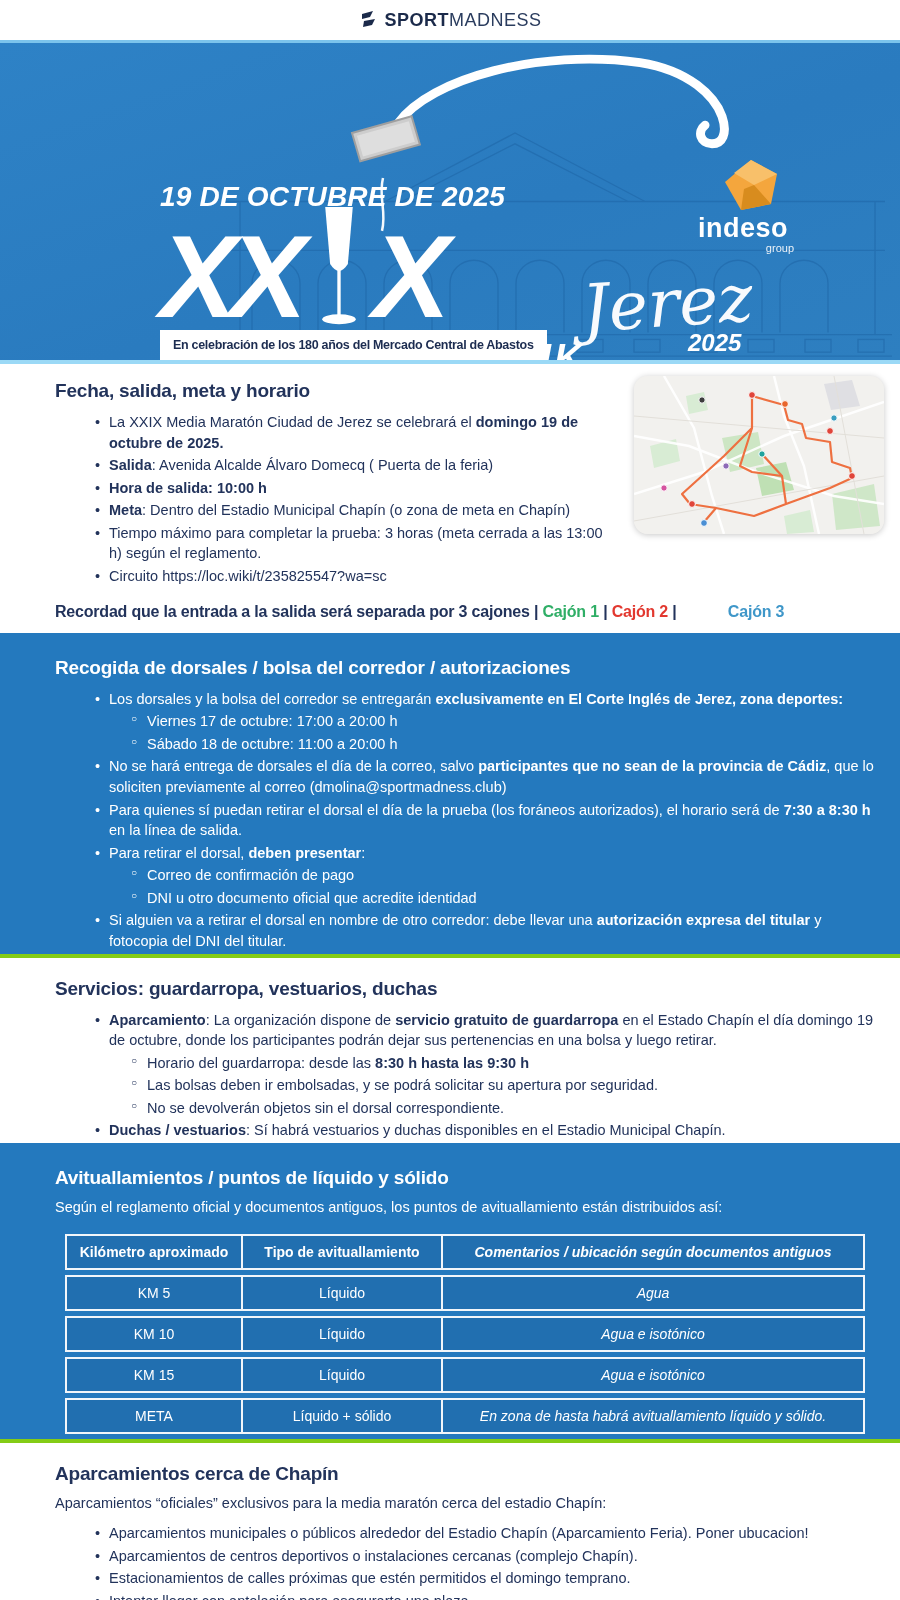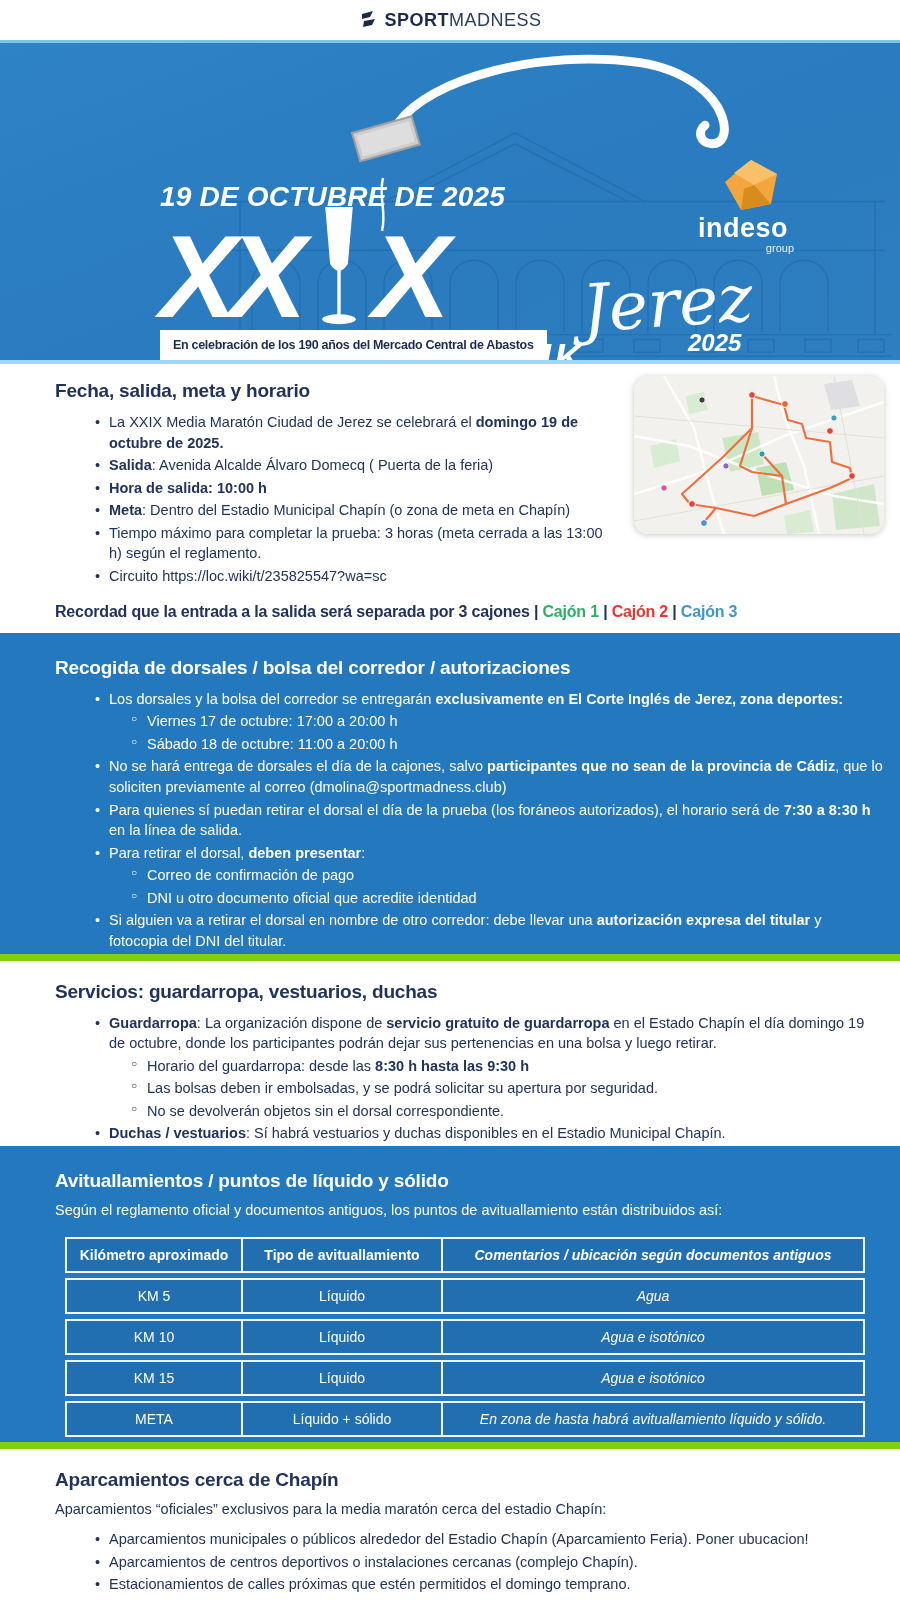--- a/index.html
+++ b/index.html
@@ -5,21 +5,21 @@
   * { box-sizing: border-box; margin: 0; padding: 0; }
   html { background:#fff; }
   body {
     width: 900px; min-height: 1600px; margin: 0 auto;
     font-family: "Liberation Sans", "DejaVu Sans", sans-serif;
     color: #22335b; background: #fff;
   }
   .b { font-weight: bold; }
   .c-green { color: #2fae66; }
   .c-red   { color: #e2382f; }
-  .c-blue  { color: #3f97c9; }
+  .c-blue  { color: #3f97c9; margin-left: 47px; }
 
   
   .site-header { height: 40px; display:flex; align-items:center; justify-content:center; background:#fff; }
   .logo { display:flex; align-items:center; gap:6px; cursor:pointer; }
   .logo svg { display:block; }
   .logo-text { font-size: 18px; letter-spacing: .5px; color:#1b2a4a; }
   .logo-bold { font-weight: bold; }
   .logo-light { font-weight: normal; color:#2a3c5e; }
 
   
@@ -58,21 +58,21 @@
     position:absolute; left:160px; top:287px;
     background:#fff; color:#1c2c50; padding:8px 13px;
     font-size:12.5px; font-weight:bold; letter-spacing:-.3px; white-space:nowrap;
   }
 
   
   section { padding: 16px 16px 0 55px; }
   .sec-white { background:#fff; color:#22335b; }
   .sec-blue  {
     background:#2479be; color:#fff;
-    border-bottom: 7px solid #84cc16;
+    border-bottom: 4px solid #84cc16;
   }
   h2 { font-size:19px; letter-spacing:-.2px; margin-bottom:10px; }
   .sec-blue h2 { color:#fff; }
   .intro { font-size:14.5px; margin-bottom:12px; }
   ul.blist { list-style:none; margin:2px 0 0 40px; font-size:14.5px; line-height:1.42; }
   ul.blist > li { position:relative; padding-left:14px; margin-bottom:2px; }
   ul.blist > li::before { content:"•"; position:absolute; left:0; top:0; }
   ul.sublist { list-style:none; margin:2px 0 2px 22px; }
   ul.sublist > li { position:relative; padding-left:16px; margin-bottom:2px; }
   ul.sublist > li::before { content:"○"; position:absolute; left:0; top:1px; font-size:10px; }
@@ -183,21 +183,21 @@
   <div class="sponsor">
     <svg class="cube" width="54" height="54" viewBox="0 0 54 54">
       <polygon points="27,1 53,15 47,45 17,51 1,23" fill="#f4a63d"></polygon>
       <polygon points="27,1 53,15 30,26 10,14" fill="#f8c06a"></polygon>
       <polygon points="30,26 47,45 17,51 20,30" fill="#d88c1e"></polygon>
     </svg>
     <div class="sp-name">indeso</div>
     <div class="sp-sub">group</div>
   </div>
 
-  <div class="hero-banner">En celebración de los 190 años del Mercado Central de Abastos</div>
+  <div class="hero-banner">En celebración de los 180 años del Mercado Central de Abastos</div>
 </section>
 
 <section class="sec-white sec-schedule">
   <figure class="map-card">
     <svg viewBox="0 0 250 158">
       <rect x="0" y="0" width="250" height="158" fill="#f2f1ee"></rect>
       <polygon points="190,8 218,4 226,30 197,34" fill="#dfdfe3"></polygon>
       <polygon points="88,62 124,56 130,88 96,96" fill="#cde6c4"></polygon>
       <polygon points="122,92 152,86 160,114 128,120" fill="#bfe0b4"></polygon>
       <polygon points="16,70 42,63 46,85 20,92" fill="#d8ecd4"></polygon>
@@ -251,36 +251,36 @@
 
 <section class="sec-blue sec-bibs">
   <h2>Recogida de dorsales / bolsa del corredor / autorizaciones</h2>
   <ul class="blist">
     <li><span><span>Los dorsales y la bolsa del corredor se entregarán </span><span class="b">exclusivamente en El Corte Inglés de Jerez, zona deportes:</span></span>
       <ul class="sublist">
         <li><span>Viernes 17 de octubre: 17:00 a 20:00 h</span></li>
         <li><span>Sábado 18 de octubre: 11:00 a 20:00 h</span></li>
       </ul>
     </li>
-    <li><span>No se hará entrega de dorsales el día de la cajones, salvo </span><span class="b">participantes que no sean de la provincia de Cádiz</span><span>, que lo soliciten previamente al correo (dmolina@sportmadness.club)</span></li>
+    <li><span>No se hará entrega de dorsales el día de la correo, salvo </span><span class="b">participantes que no sean de la provincia de Cádiz</span><span>, que lo soliciten previamente al correo (dmolina@sportmadness.club)</span></li>
     <li><span>Para quienes sí puedan retirar el dorsal el día de la prueba (los foráneos autorizados), el horario será de </span><span class="b">7:30 a 8:30 h</span><span> en la línea de salida.</span></li>
     <li><span><span>Para retirar el dorsal, </span><span class="b">deben presentar</span><span>:</span></span>
       <ul class="sublist">
         <li><span>Correo de confirmación de pago</span></li>
         <li><span>DNI u otro documento oficial que acredite identidad</span></li>
       </ul>
     </li>
     <li><span>Si alguien va a retirar el dorsal en nombre de otro corredor: debe llevar una </span><span class="b">autorización expresa del titular</span><span> y fotocopia del DNI del titular.</span></li>
   </ul>
 </section>
 
 <section class="sec-white sec-services">
   <h2>Servicios: guardarropa, vestuarios, duchas</h2>
   <ul class="blist">
-    <li><span><span class="b">Guardarropa</span><span>: La organización dispone de </span><span class="b">servicio gratuito de guardarropa</span><span> en el Estado Chapín el día domingo 19 de octubre, donde los participantes podrán dejar sus pertenencias en una bolsa y luego retirar.</span></span>
+    <li><span><span class="b">Aparcamiento</span><span>: La organización dispone de </span><span class="b">servicio gratuito de guardarropa</span><span> en el Estado Chapín el día domingo 19 de octubre, donde los participantes podrán dejar sus pertenencias en una bolsa y luego retirar.</span></span>
       <ul class="sublist">
         <li><span>Horario del guardarropa: desde las </span><span class="b">8:30 h hasta las 9:30 h</span></li>
         <li><span>Las bolsas deben ir embolsadas, y se podrá solicitar su apertura por seguridad.</span></li>
         <li><span>No se devolverán objetos sin el dorsal correspondiente.</span></li>
       </ul>
     </li>
     <li><span class="b">Duchas / vestuarios</span><span>: Sí habrá vestuarios y duchas disponibles en el Estadio Municipal Chapín.</span></li>
   </ul>
 </section>
 

